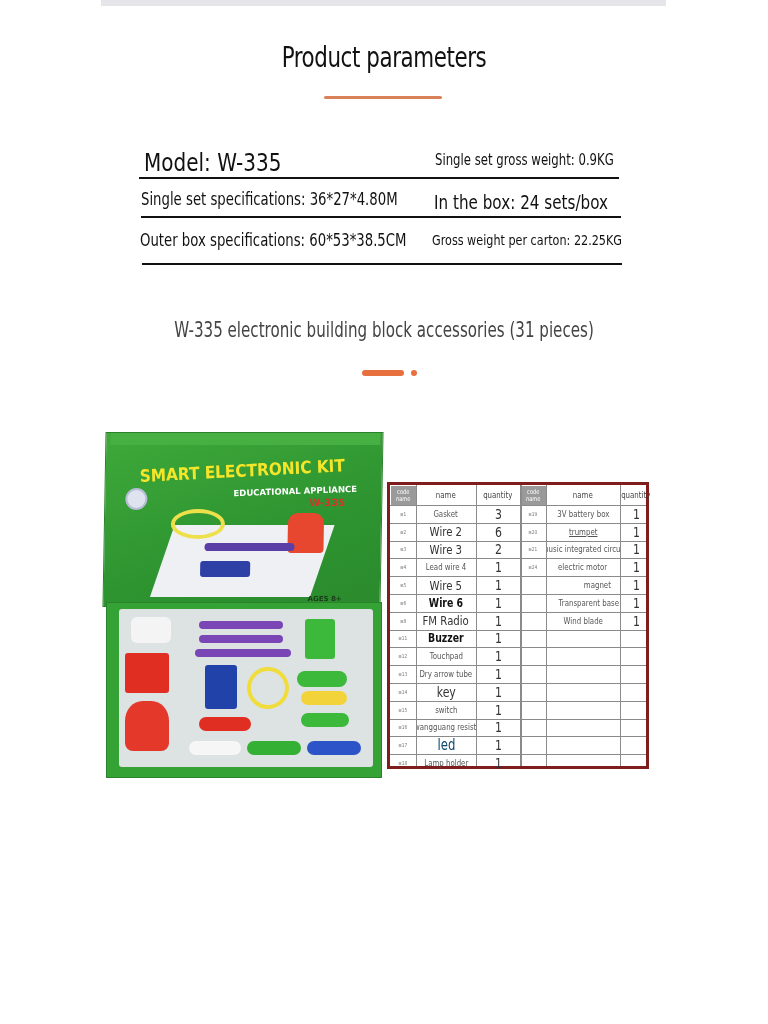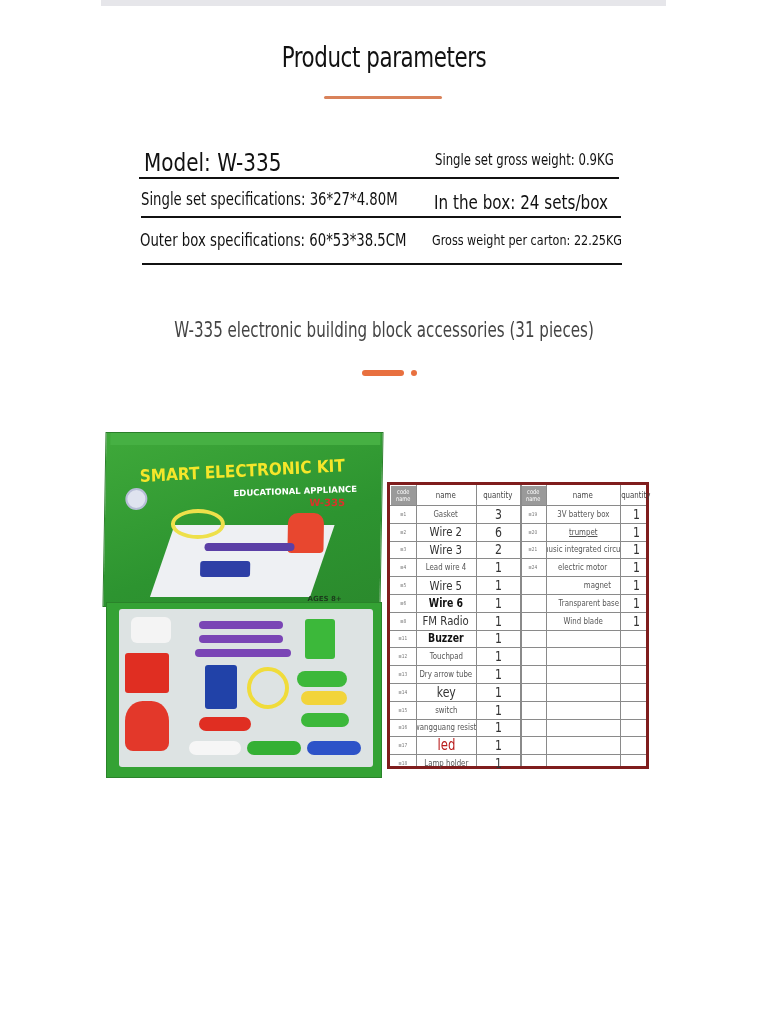--- a/index.html
+++ b/index.html
@@ -253,21 +253,21 @@
       </div>
       <div class="cell nm" style="left: 26px; top: 233.6px; width: 60px; height: 17.8px;">
         <span>Gwangguang resistor</span>
       </div>
       <div class="cell qty" style="left: 86px; top: 233.6px; width: 44px; height: 17.8px;">
         <span>1</span>
       </div>
       <div class="cell code" style="left: 0px; top: 251.4px; width: 26px; height: 17.8px;">
         <span>≡17</span>
       </div>
-      <div class="cell nm" style="left: 26px; top: 251.4px; width: 60px; height: 17.8px; font-size: 15px; color: #b91c1c;">
+      <div class="cell nm" style="left: 26px; top: 251.4px; width: 60px; height: 17.8px; font-size: 15px; color: #0c4a6e;">
         <span>led</span>
       </div>
       <div class="cell qty" style="left: 86px; top: 251.4px; width: 44px; height: 17.8px;">
         <span>1</span>
       </div>
       <div class="cell code" style="left: 0px; top: 269.2px; width: 26px; height: 17.8px;">
         <span>≡18</span>
       </div>
       <div class="cell nm" style="left: 26px; top: 269.2px; width: 60px; height: 17.8px;">
         <span>Lamp holder</span>

